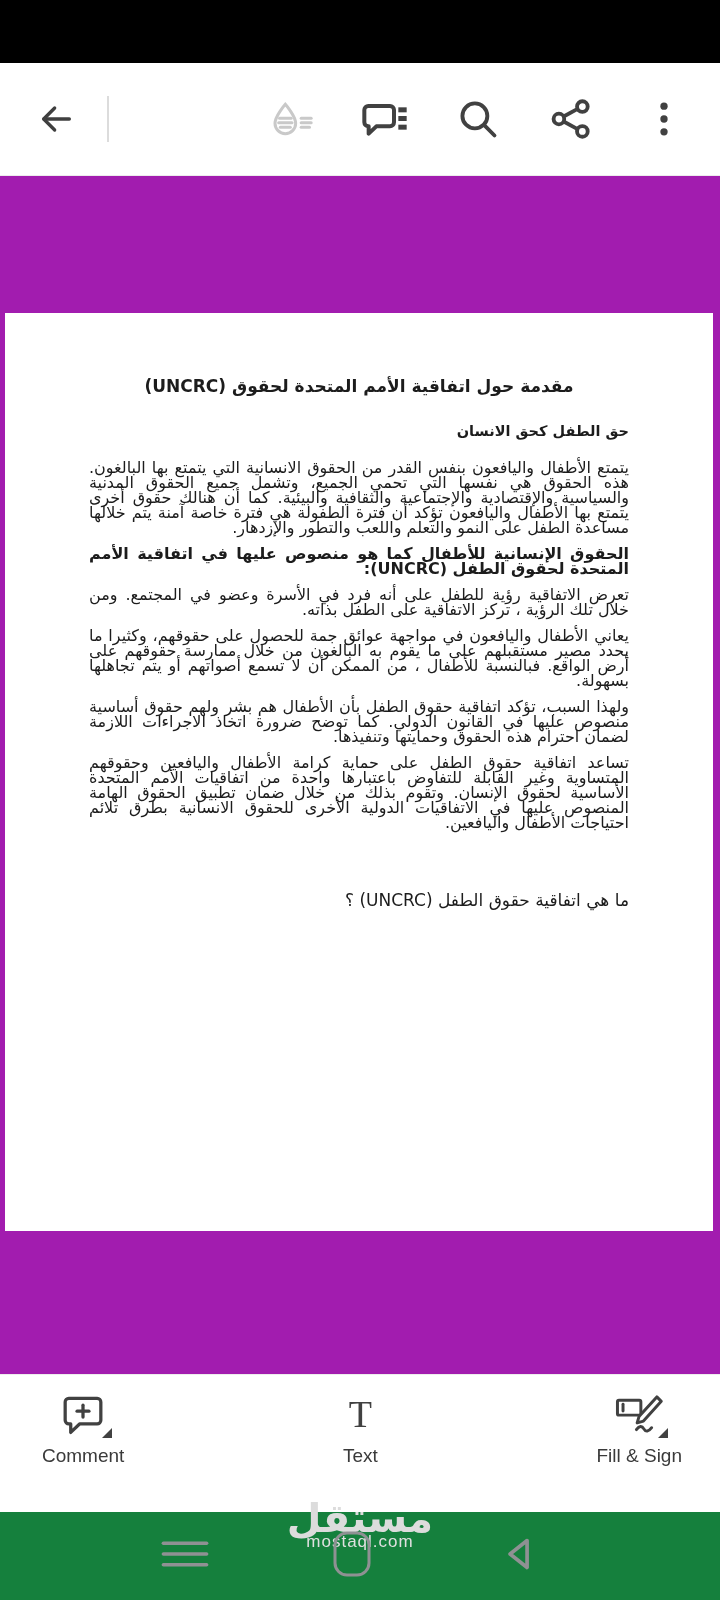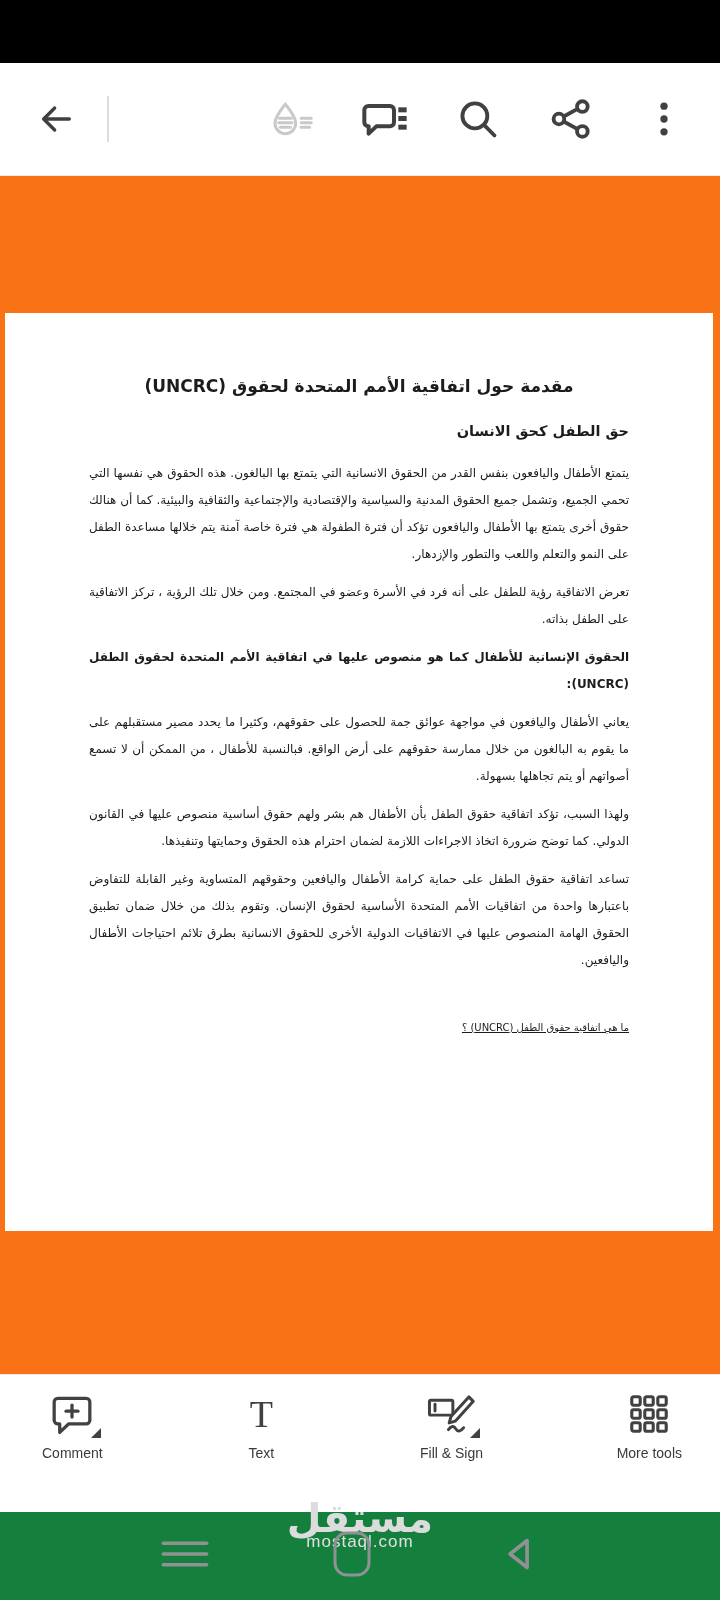--- a/index.html
+++ b/index.html
@@ -16,52 +16,52 @@
     border-bottom:1px solid #ececec;display:flex;align-items:center;
   }
   .tt-back{width:46px;height:46px;margin-left:33px;display:flex;align-items:center;justify-content:center;}
   .tt-divider{width:2px;height:46px;background:#dcdcdc;margin-left:28px;}
   .tt-spacer{flex:1;}
   .tt-icon{width:46px;height:46px;display:flex;align-items:center;justify-content:center;margin-right:47px;}
   .tt-icon:last-child{margin-right:33px;}
   .tt-icon svg,.tt-back svg{display:block;}
   
   .doc-area{
-    position:absolute;left:0;top:176px;width:720px;height:1198px;background:#f97316;
+    position:absolute;left:0;top:176px;width:720px;height:1198px;background:#a21caf;
   }
   .pdf-page{
     position:absolute;left:5px;top:137px;width:708px;height:918px;background:#fff;
     box-sizing:border-box;padding:62px 84px 0 84px;overflow:hidden;
   }
   .doc-body{direction:rtl;color:#1c1c1c;font-family:"DejaVu Sans",sans-serif;}
   .doc-title{
     text-align:center;font-weight:bold;font-size:17px;margin:0 0 24px 0;line-height:1.4;
   }
   .doc-subtitle{
     font-weight:bold;font-size:14.5px;margin:0 0 21px 0;
   }
   .doc-body p.para{
-    font-size:12px;line-height:27px;text-align:justify;margin:0 0 11px 0;
+    font-size:16px;line-height:15px;text-align:justify;margin:0 0 11px 0;
   }
   .doc-body p.para.bold{font-weight:bold;}
   .doc-question{
-    font-size:10px;margin-top:48px;text-align:right;direction:rtl;text-decoration:underline;
+    font-size:17px;margin-top:60px;text-align:right;direction:rtl;
   }
   
   .bottom-toolbar{
     position:absolute;left:0;top:1374px;width:720px;height:138px;background:#fff;
     border-top:1px solid #ededed;display:flex;justify-content:space-between;
     box-sizing:border-box;padding:14px 38px 0 42px;
   }
   .tool{
     display:flex;flex-direction:column;align-items:center;cursor:pointer;
   }
   .tool-ic{position:relative;width:50px;height:50px;display:flex;align-items:center;justify-content:center;}
   .tool-ic svg{display:block;}
-  .tool-label{font-size:14px;color:#3a3a3a;margin-top:6px;white-space:nowrap;}
+  .tool-label{font-size:19px;color:#3a3a3a;margin-top:6px;white-space:nowrap;}
   .dd-tri{
     position:absolute;right:-4px;bottom:1px;width:0;height:0;
     border-left:10px solid transparent;border-bottom:10px solid #414141;
   }
   .text-glyph{font-family:"Liberation Serif",serif;font-size:38px;color:#414141;line-height:1;}
   
   .nav-bar{
     position:absolute;left:0;top:1512px;width:720px;height:88px;background:#15803d;
   }
   .watermark{
@@ -143,22 +143,22 @@
     </span>
   </div>
 </div>
 
 <div class="doc-area">
   <div class="pdf-page">
     <div class="doc-body">
       <p class="doc-title">مقدمة حول اتفاقية الأمم المتحدة لحقوق (UNCRC)</p>
       <p class="doc-subtitle">حق الطفل كحق الانسان</p>
       <p class="para">يتمتع الأطفال واليافعون بنفس القدر من الحقوق الانسانية التي يتمتع بها البالغون. هذه الحقوق هي نفسها التي تحمي الجميع، وتشمل جميع الحقوق المدنية والسياسية والإقتصادية والإجتماعية والثقافية والبيئية. كما أن هنالك حقوق أخرى يتمتع بها الأطفال واليافعون تؤكد أن فترة الطفولة هي فترة خاصة آمنة يتم خلالها مساعدة الطفل على النمو والتعلم واللعب والتطور والإزدهار.</p>
+      <p class="para bold">الحقوق الإنسانية للأطفال كما هو منصوص عليها في اتفاقية الأمم المتحدة لحقوق الطفل (UNCRC):</p>
       <p class="para">تعرض الاتفاقية رؤية للطفل على أنه فرد في الأسرة وعضو في المجتمع. ومن خلال تلك الرؤية ، تركز الاتفاقية على الطفل بذاته.</p>
-      <p class="para bold">الحقوق الإنسانية للأطفال كما هو منصوص عليها في اتفاقية الأمم المتحدة لحقوق الطفل (UNCRC):</p>
       <p class="para">يعاني الأطفال واليافعون في مواجهة عوائق جمة للحصول على حقوقهم، وكثيرا ما يحدد مصير مستقبلهم على ما يقوم به البالغون من خلال ممارسة حقوقهم على أرض الواقع. فبالنسبة للأطفال ، من الممكن أن لا تسمع أصواتهم أو يتم تجاهلها بسهولة.</p>
       <p class="para">ولهذا السبب، تؤكد اتفاقية حقوق الطفل بأن الأطفال هم بشر ولهم حقوق أساسية منصوص عليها في القانون الدولي. كما توضح ضرورة اتخاذ الاجراءات اللازمة لضمان احترام هذه الحقوق وحمايتها وتنفيذها.</p>
       <p class="para">تساعد اتفاقية حقوق الطفل على حماية كرامة الأطفال واليافعين وحقوقهم المتساوية وغير القابلة للتفاوض باعتبارها واحدة من اتفاقيات الأمم المتحدة الأساسية لحقوق الإنسان. وتقوم بذلك من خلال ضمان تطبيق الحقوق الهامة المنصوص عليها في الاتفاقيات الدولية الأخرى للحقوق الانسانية بطرق تلائم احتياجات الأطفال واليافعين.</p>
       <p class="doc-question">ما هي اتفاقية حقوق الطفل (UNCRC) ؟</p>
     </div>
   </div>
 </div>
 
 <div class="bottom-toolbar">
 
@@ -193,38 +193,20 @@
           <path d="M5.4 6.8v3.6"></path>
           <path d="M23.6 2.8 l2.4 2.4 L16.4 15.8 l-3.4 1 1 -3.4 Z" fill="#ffffff"></path>
           <path d="M12.6 20.4 c1.6 -2.2 3 -2.2 4 -0.4 c1 1.8 2.6 1.6 4.2 -0.6"></path>
         </svg>
       </span>
       <span class="dd-tri"></span>
     </div>
     <div class="tool-label">Fill &amp; Sign</div>
   </div>
 
-  <div class="tool">
-    <div class="tool-ic">
-      <span>
-        <svg width="44" height="44" viewBox="0 0 24 24" fill="none" stroke="#414141" stroke-width="1.7">
-          <rect x="2.6" y="2.6" width="4.6" height="4.6" rx="1"></rect>
-            <rect x="9.7" y="2.6" width="4.6" height="4.6" rx="1"></rect>
-            <rect x="16.8" y="2.6" width="4.6" height="4.6" rx="1"></rect>
-          <rect x="2.6" y="9.7" width="4.6" height="4.6" rx="1"></rect>
-            <rect x="9.7" y="9.7" width="4.6" height="4.6" rx="1"></rect>
-            <rect x="16.8" y="9.7" width="4.6" height="4.6" rx="1"></rect>
-          <rect x="2.6" y="16.8" width="4.6" height="4.6" rx="1"></rect>
-            <rect x="9.7" y="16.8" width="4.6" height="4.6" rx="1"></rect>
-            <rect x="16.8" y="16.8" width="4.6" height="4.6" rx="1"></rect>
-        </svg>
-      </span>
-    </div>
-    <div class="tool-label">More tools</div>
-  </div>
 
 </div>
 
 <div class="nav-bar">
   <div class="watermark">
     <div class="wm-brand">مستقل</div>
     <div class="wm-domain">mostaql.com</div>
   </div>
   <div class="nav-btn nav-recents">
     <span>

